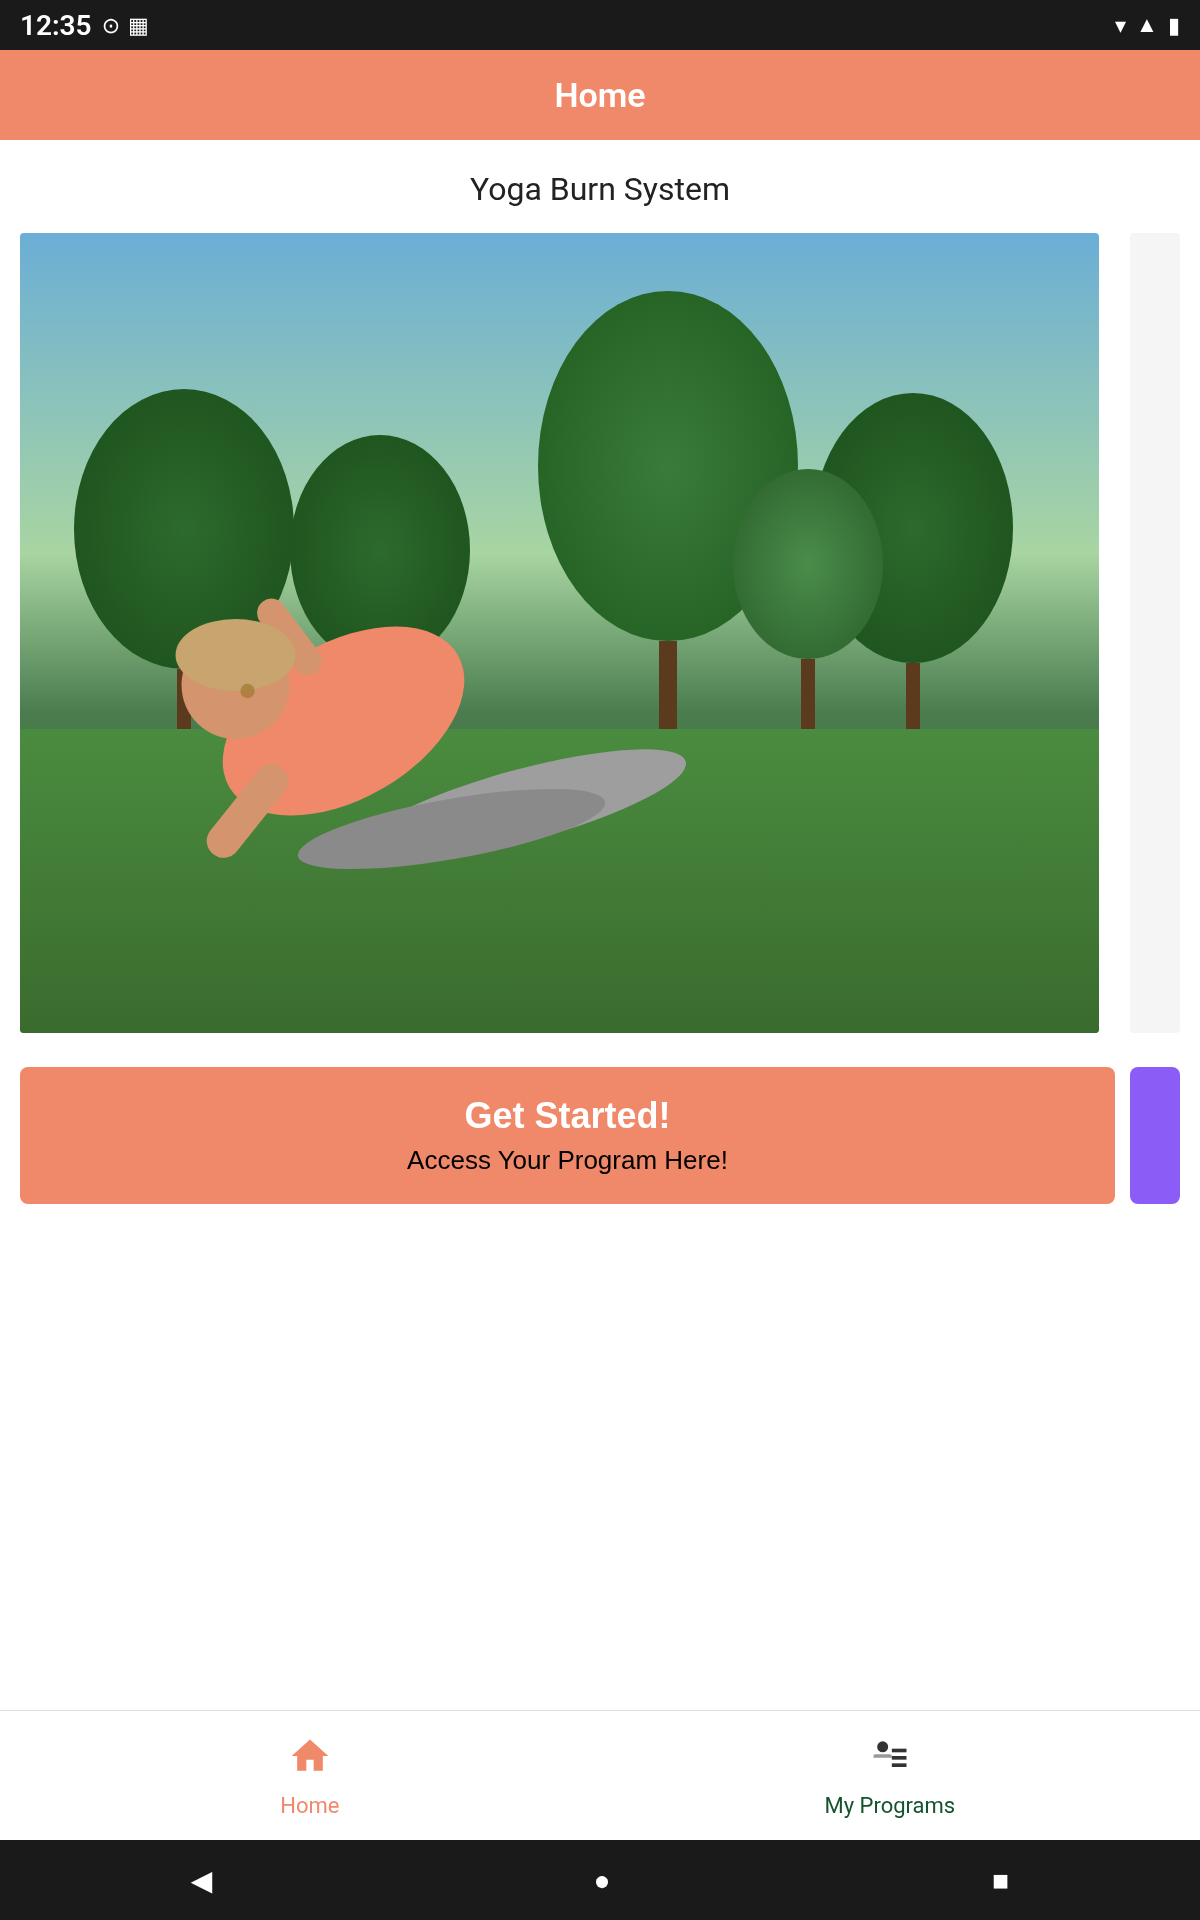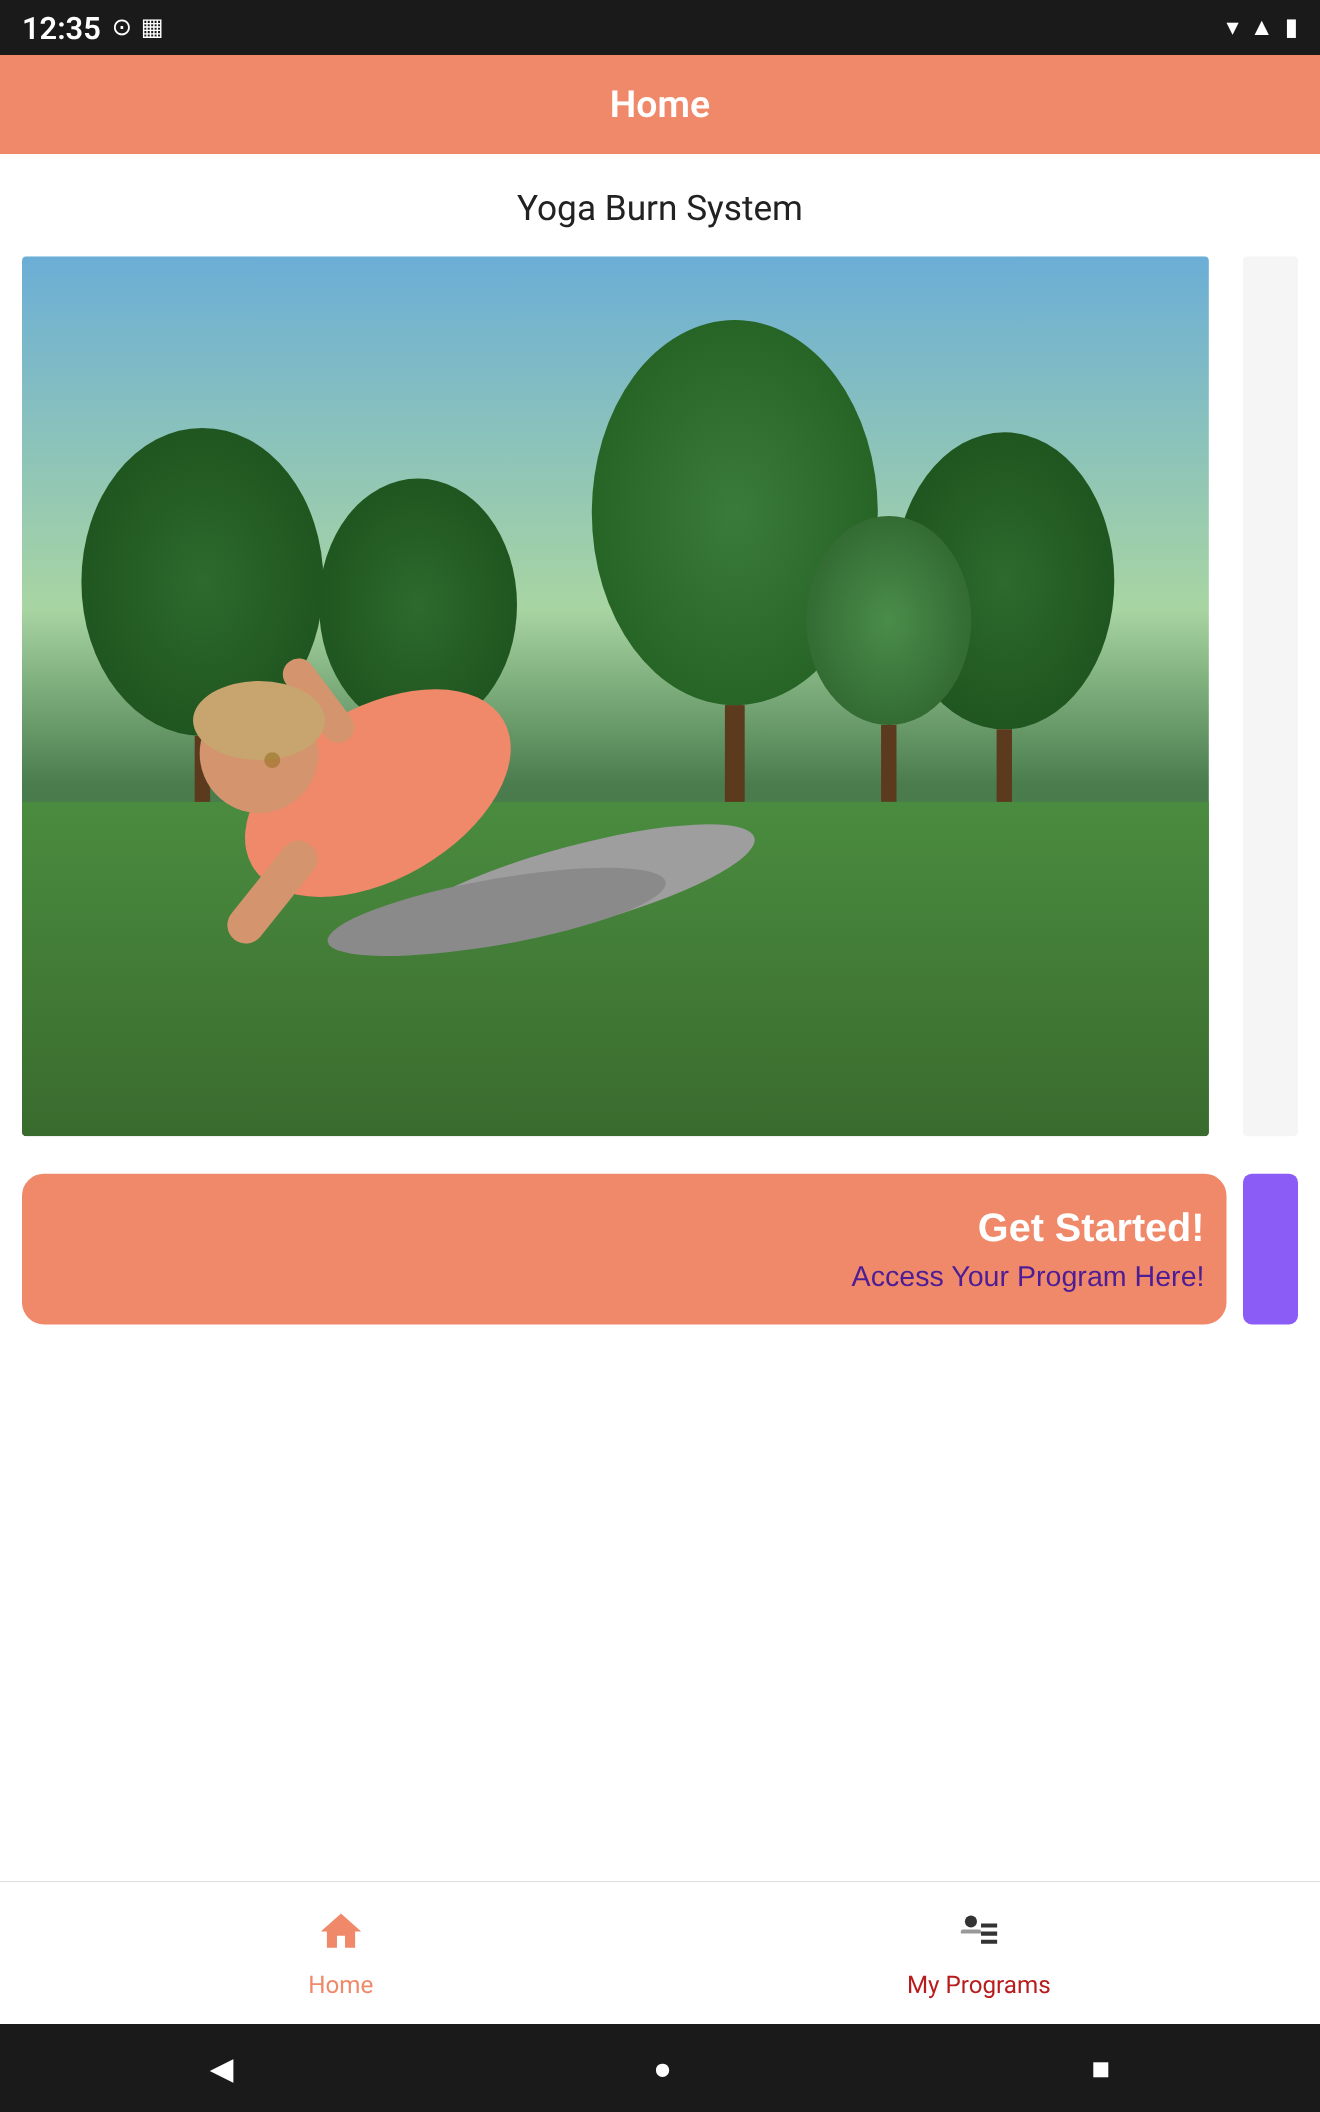--- a/index.html
+++ b/index.html
@@ -172,38 +172,38 @@
       padding: 30px 20px 0 20px;
       display: flex;
       gap: 15px;
       align-items: stretch;
     }
 
     .get-started-btn {
       flex: 1;
       background: #f0896a;
       border: none;
-      border-radius: 20px;
+      border-radius: 8px;
       padding: 28px 20px;
       cursor: pointer;
       display: flex;
       flex-direction: column;
-      align-items: flex-end;
+      align-items: center;
       justify-content: center;
       gap: 8px;
     }
 
     .get-started-title {
       color: white;
       font-size: 36px;
       font-weight: 700;
     }
 
     .get-started-subtitle {
-      color: #4c1d95;
+      color: #000000;
       font-size: 26px;
       font-weight: 400;
     }
 
     
     .content-spacer {
       height: 280px;
     }
 
     
@@ -230,21 +230,21 @@
       min-width: 130px;
     }
 
     .nav-icon {
       font-size: 40px;
       line-height: 1;
     }
 
     .nav-label {
       font-size: 22px;
-      color: #b91c1c;
+      color: #14532d;
     }
 
     .nav-item.active .nav-label {
       color: #f0896a;
     }
 
     .nav-item.active .nav-icon {
       color: #f0896a;
     }
 

